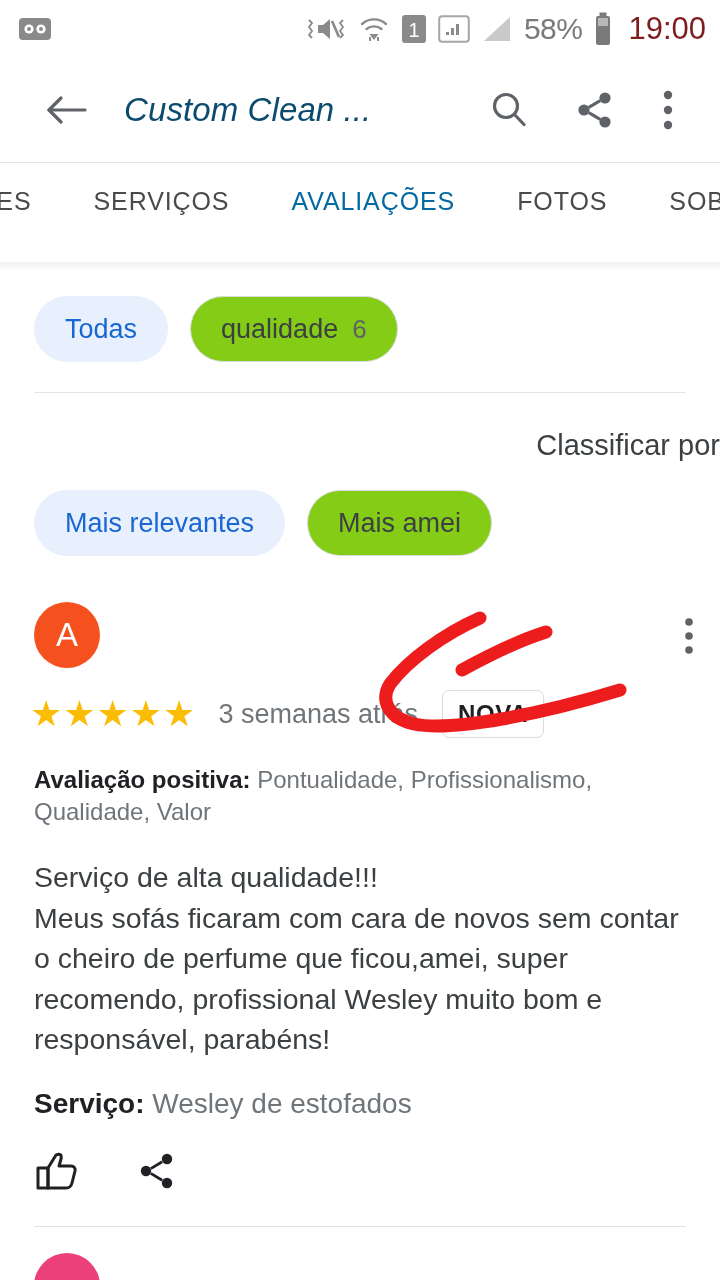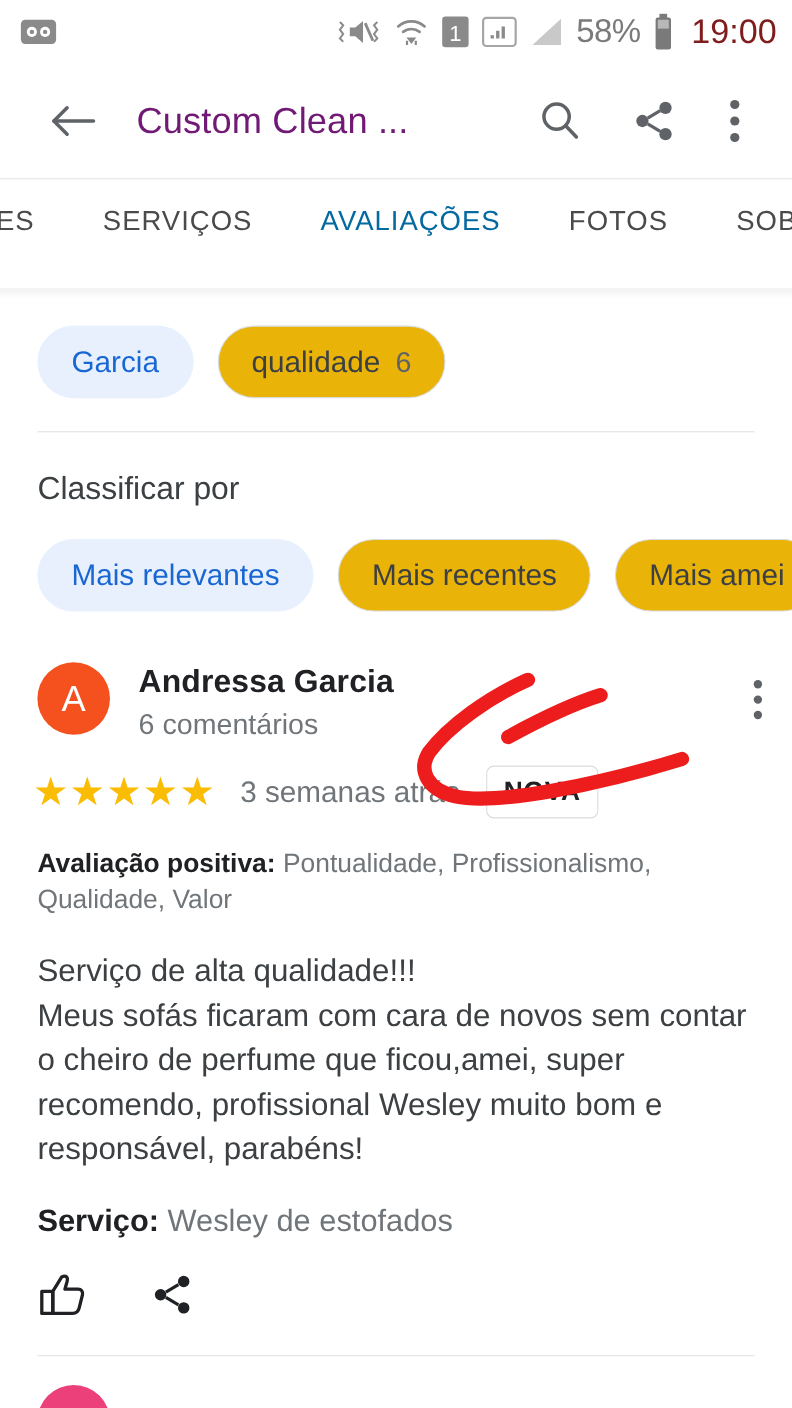--- a/index.html
+++ b/index.html
@@ -44,24 +44,25 @@
   .appbar {
     height: 104px;
     background: #ffffff;
     display: flex;
     align-items: center;
     padding: 0 22px 0 44px;
     position: relative;
   }
   .appbar-title {
     font-size: 33px;
-    color: #701a75;
+    color: #0c4a6e;
     margin-left: 36px;
     white-space: nowrap;
     letter-spacing: 0.1px;
+    font-style: italic;
   }
   .appbar-actions {
     margin-left: auto;
     display: flex;
     align-items: center;
     gap: 44px;
     padding-right: 22px;
   }
   .tap-target { cursor: pointer; display: flex; align-items: center; justify-content: center; }
 
@@ -111,21 +112,21 @@
     gap: 22px;
     padding: 24px 0 24px 34px;
     overflow: hidden;
     white-space: nowrap;
   }
   .chip {
     flex: 0 0 auto;
     height: 66px;
     border-radius: 33px;
     border: 1px solid #dadce0;
-    background: #eab308;
+    background: #84cc16;
     color: #3c4043;
     font-size: 27px;
     display: flex;
     align-items: center;
     justify-content: center;
     padding: 0 30px;
     white-space: nowrap;
   }
   .chip.selected {
     background: #e8f0fe;
@@ -136,20 +137,21 @@
   .divider {
     height: 1px;
     background: #e3e3e3;
     margin: 6px 34px 0 34px;
   }
 
   .section-label {
     font-size: 29px;
     color: #3c4043;
     padding: 36px 0 4px 34px;
+    text-align: right;
   }
 
   
   .review { position: relative; padding: 22px 0 0 0; }
   .review-head {
     display: flex;
     align-items: flex-start;
     padding: 0 24px 0 34px;
   }
   .avatar {
@@ -376,52 +378,45 @@
 
   <div class="content">
 
     <div class="peek-wrap">
 
       <div class="peek-shadow"></div>
     </div>
 
     <div class="chiprow">
       <div class="chip selected">
-        <span>Garcia</span>
+        <span>Todas</span>
       </div>
       <div class="chip">
         <span>qualidade</span>
         <span class="chip-count">6</span>
       </div>
     </div>
 
     <div class="divider"></div>
 
     <div class="section-label">Classificar por</div>
 
     <div class="chiprow">
       <div class="chip selected">
         <span>Mais relevantes</span>
       </div>
       <div class="chip">
-        <span>Mais recentes</span>
-      </div>
-      <div class="chip">
         <span>Mais amei</span>
       </div>
 
     </div>
 
     <div class="review">
       <div class="review-head">
         <div class="avatar">A</div>
-        <div class="reviewer-block">
-          <div class="reviewer-name">Andressa Garcia</div>
-          <div class="reviewer-meta">6 comentários</div>
-        </div>
         <span class="review-menu tap-target">
           <svg class="icon-svg" width="14" height="40" viewBox="0 0 14 40">
             <g fill="#5f6368">
               <circle cx="7" cy="6" r="3.8"></circle>
               <circle cx="7" cy="20" r="3.8"></circle>
               <circle cx="7" cy="34" r="3.8"></circle>
             </g>
           </svg>
         </span>
       </div>

